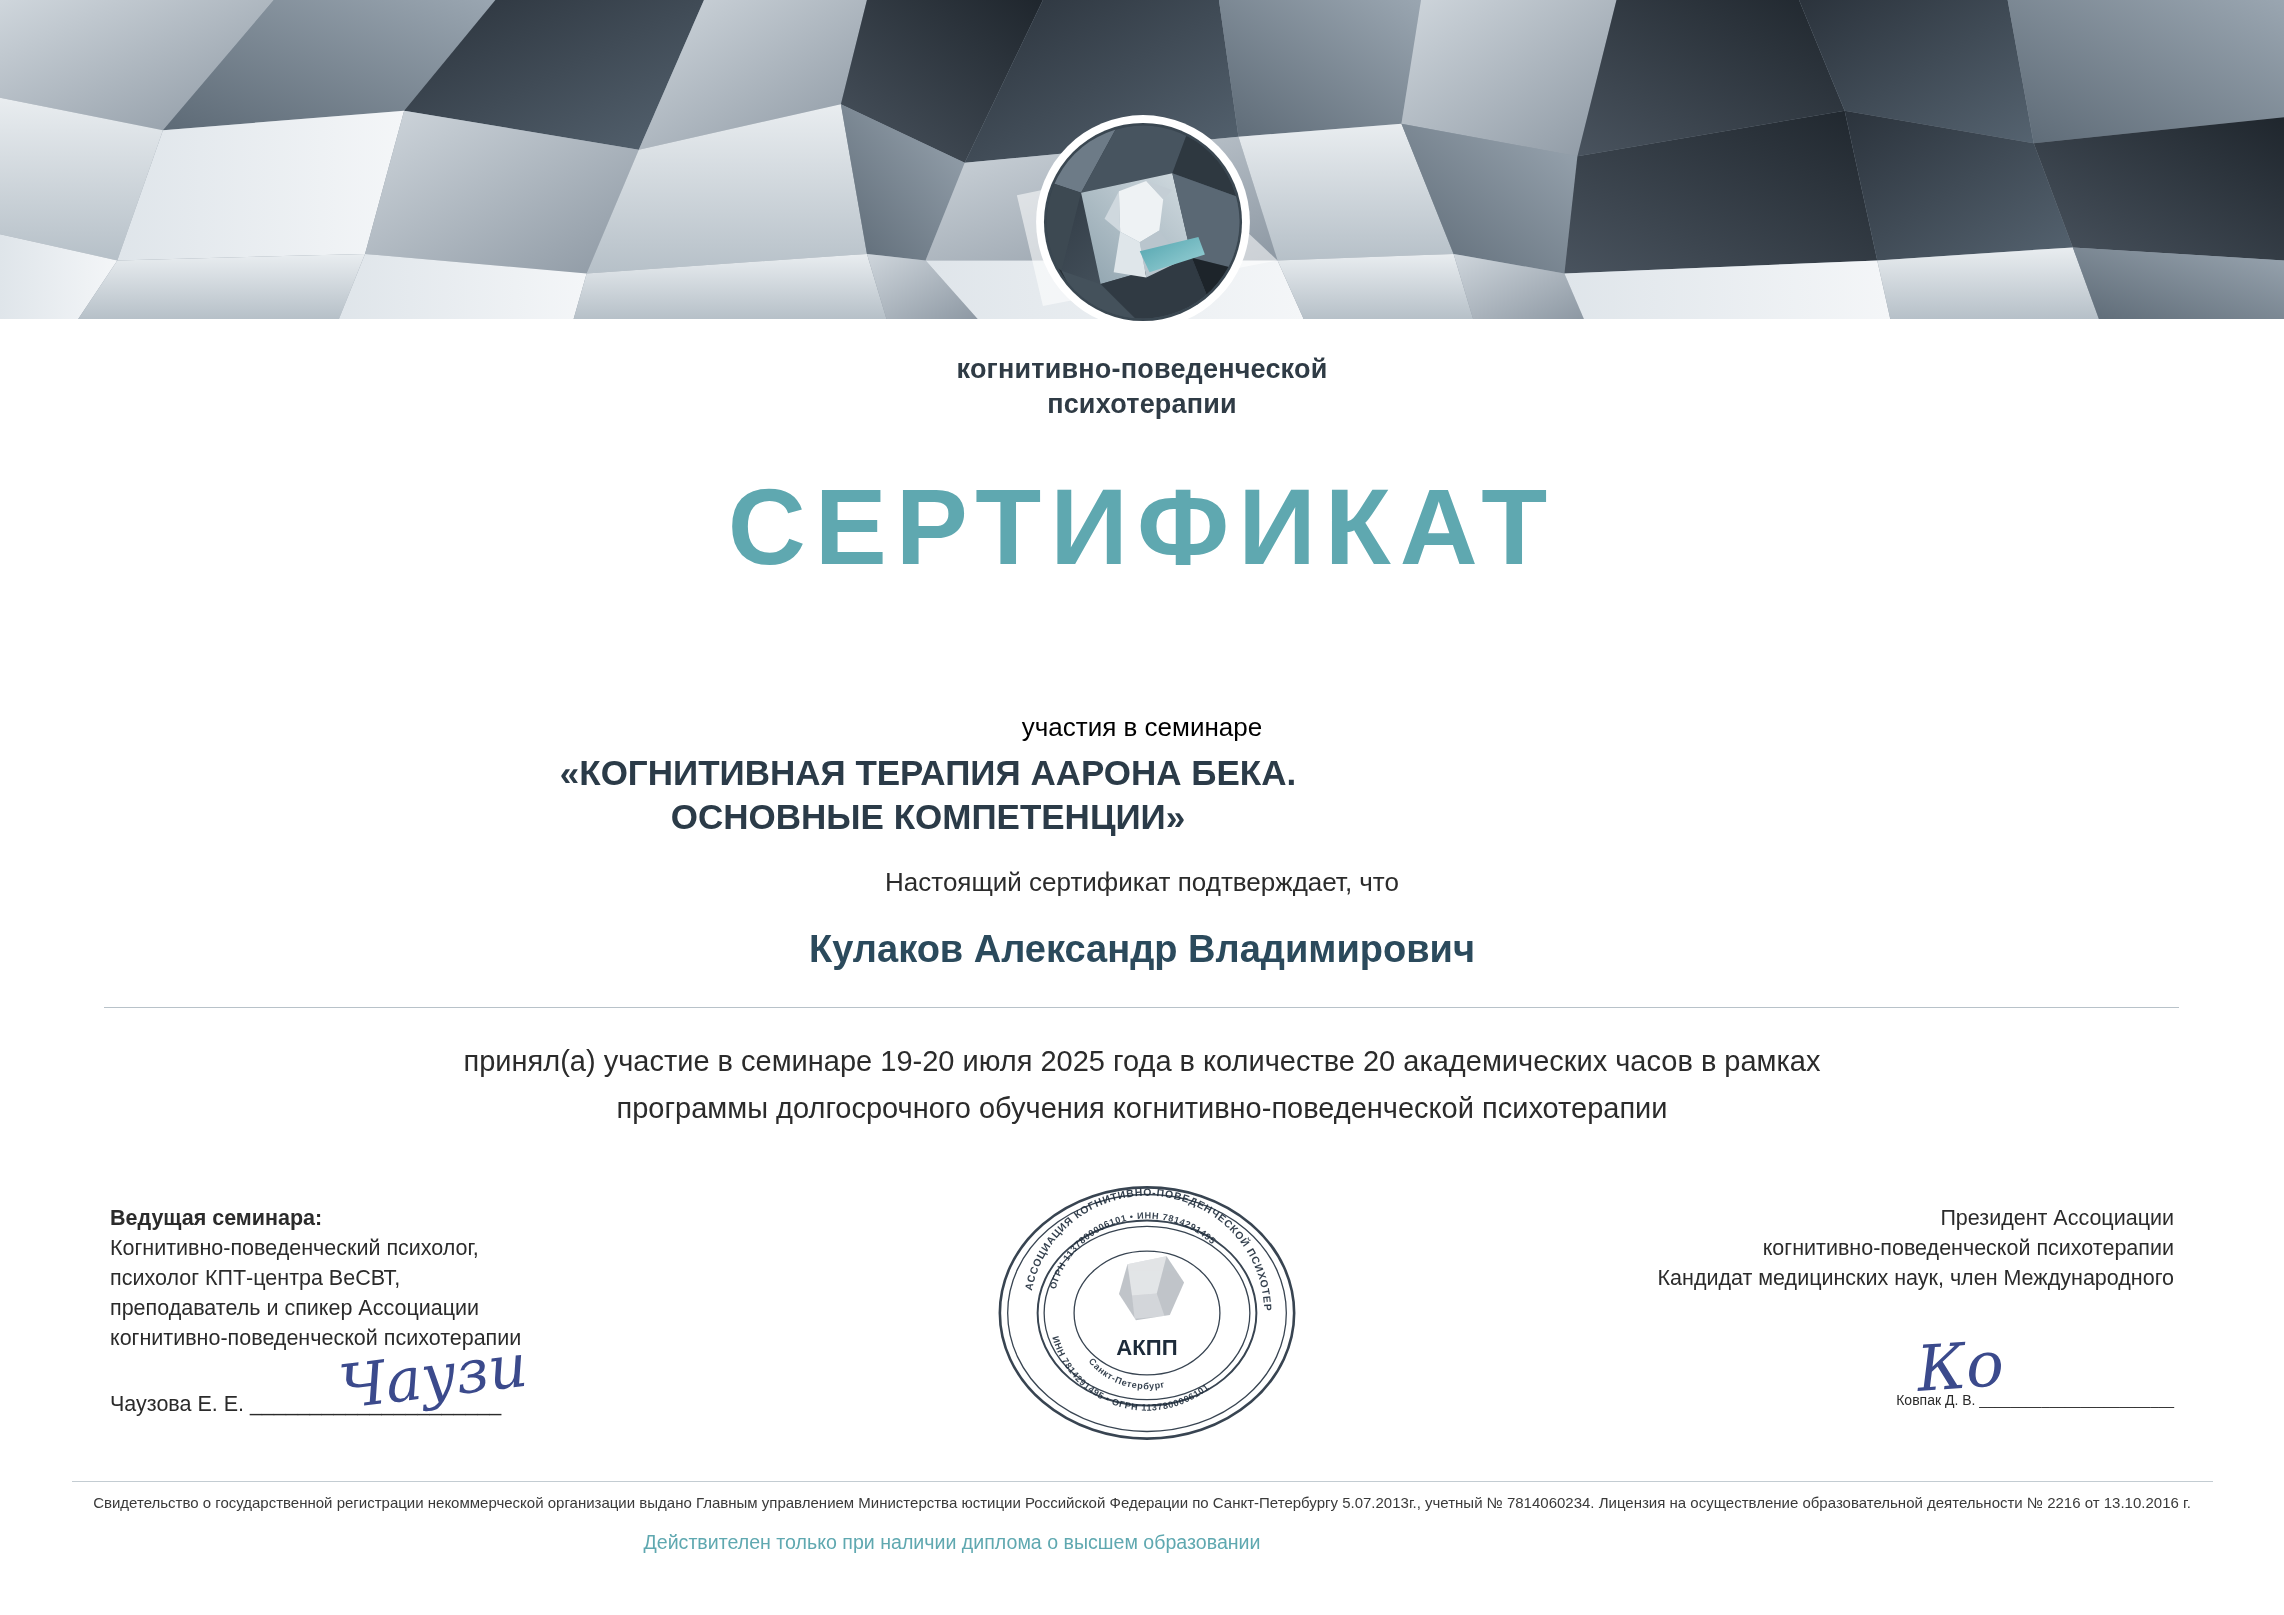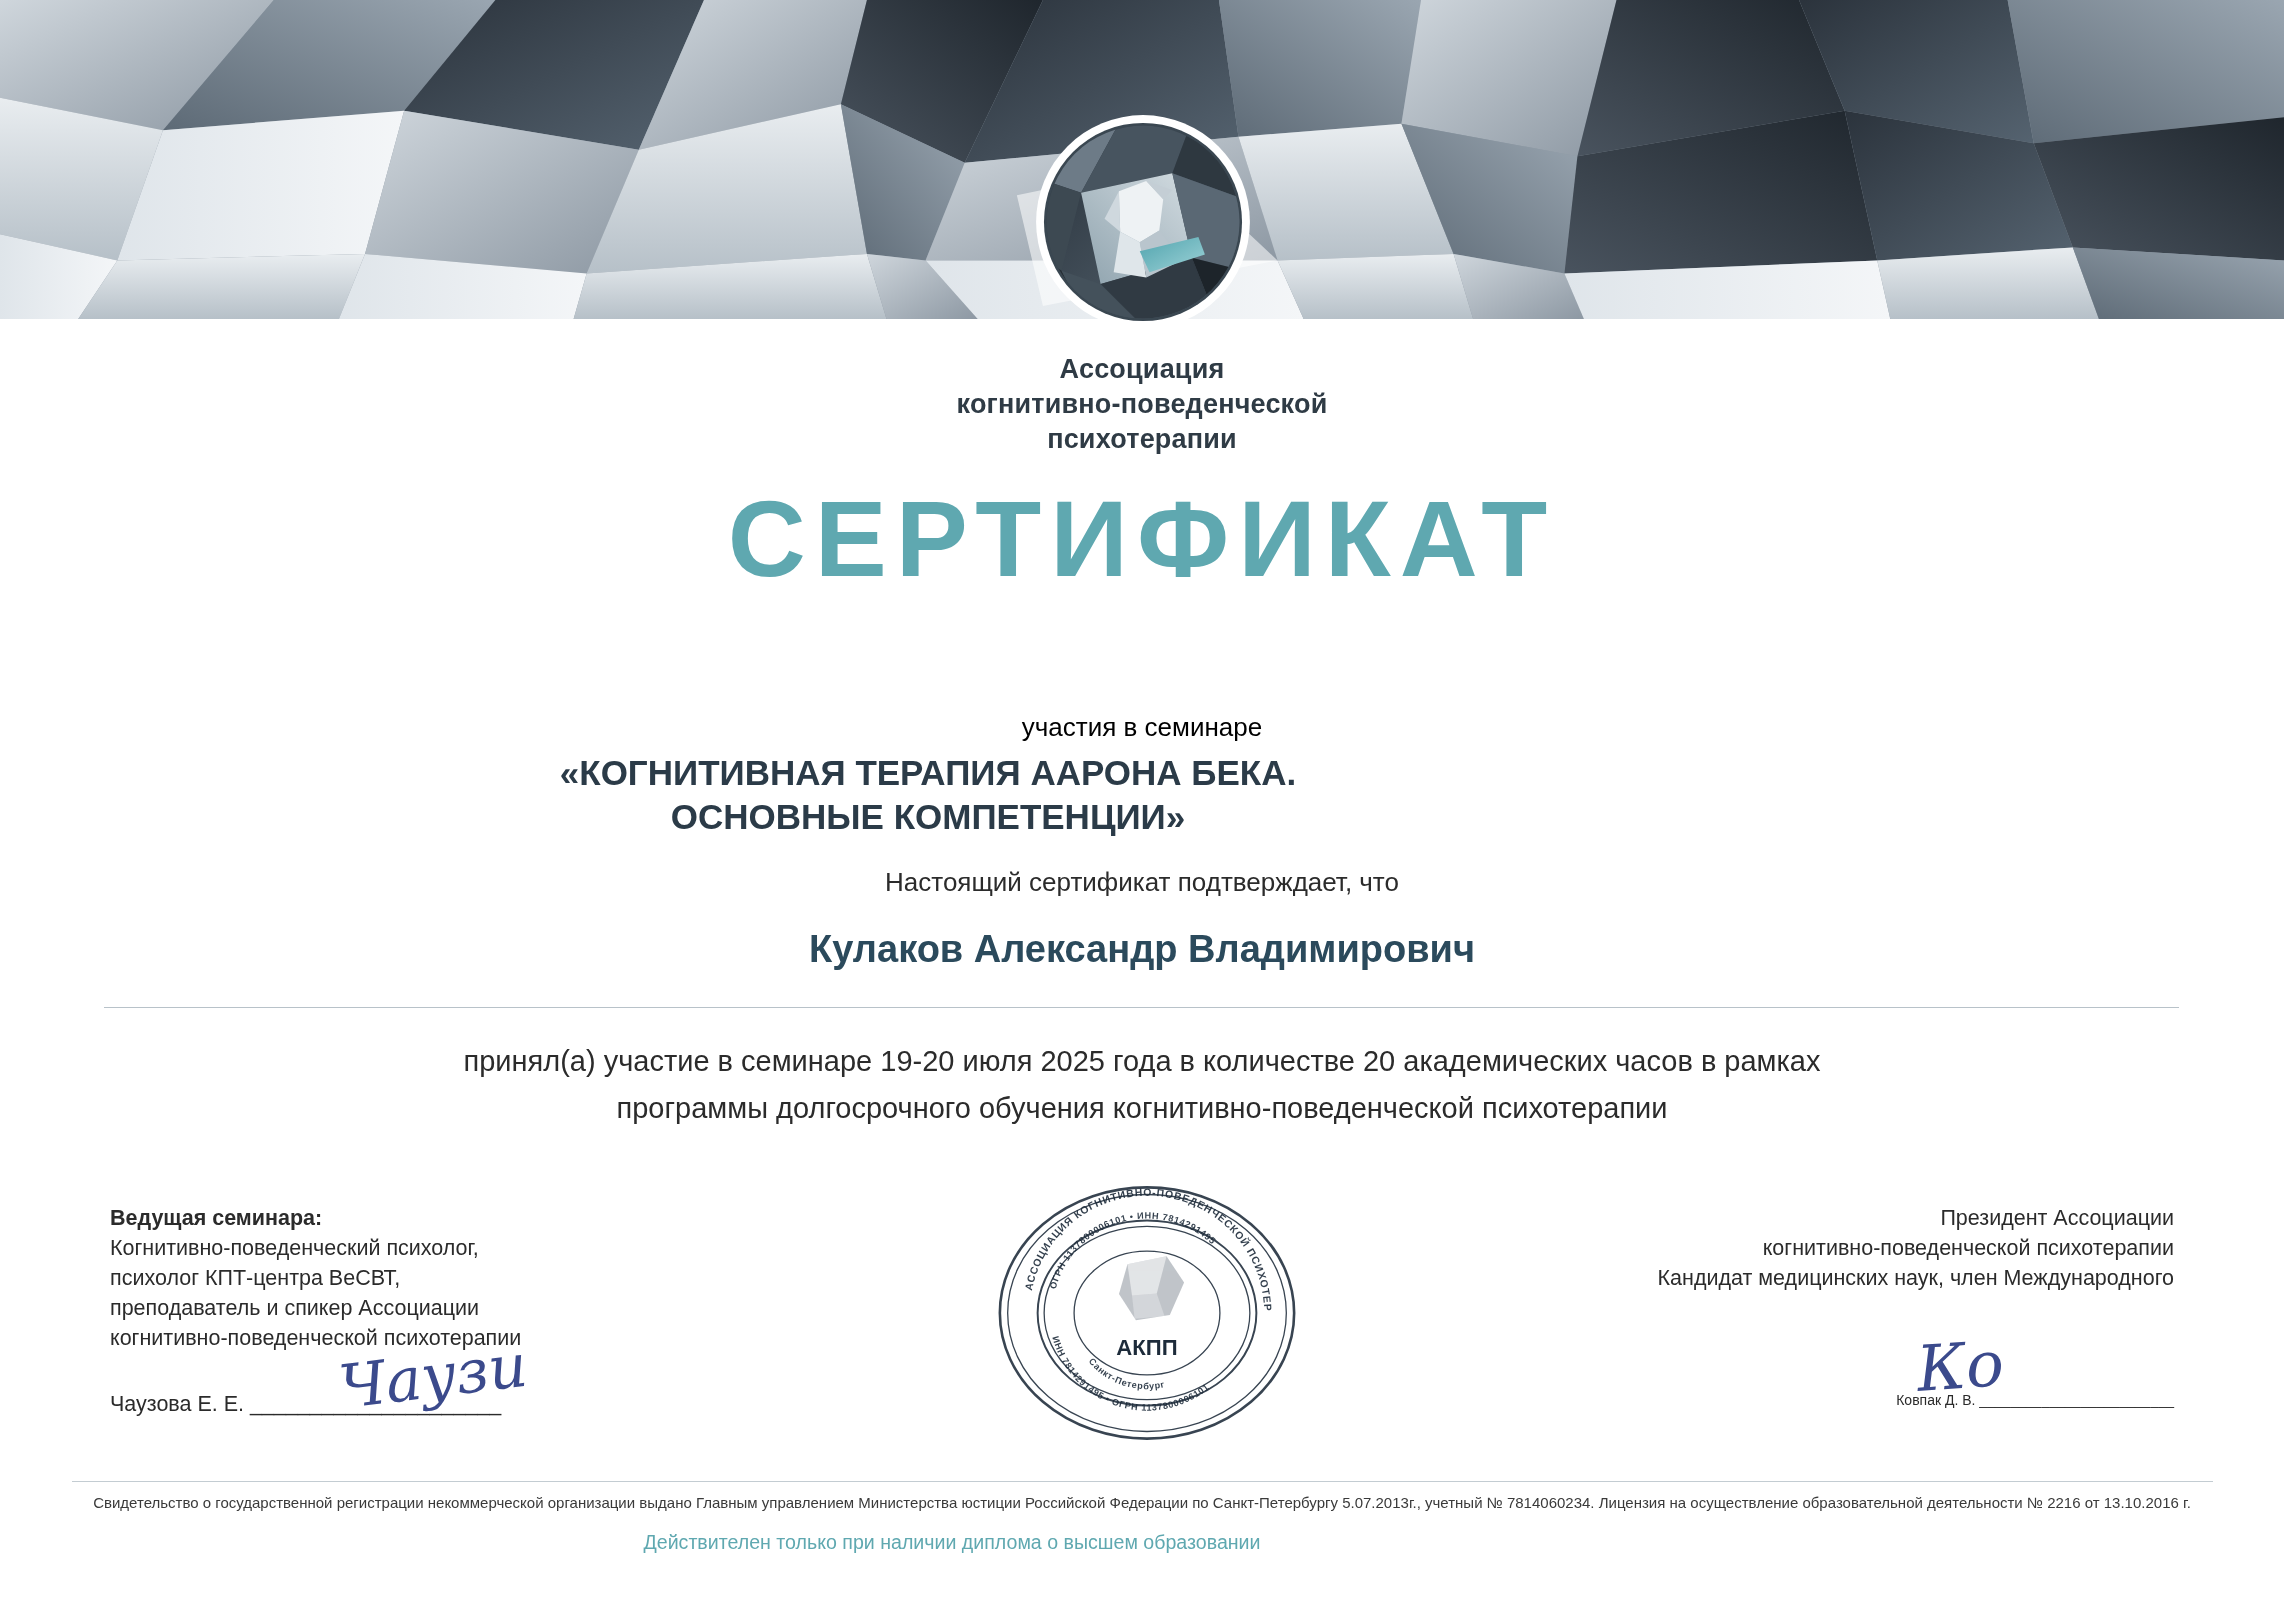--- a/index.html
+++ b/index.html
@@ -48,21 +48,21 @@
     font-size: 27px;
     line-height: 35px;
     font-weight: bold;
     color: #2f3b45;
     letter-spacing: 0.2px;
   }
 
   
   .cert-title {
     position: absolute;
-    left: 0; top: 483px;
+    left: 0; top: 471px;
     width: 2284px;
     text-align: center;
     font-size: 108px;
     line-height: 111px;
     font-weight: bold;
     color: #5fa8b0;
     letter-spacing: 9px;
   }
 
   
@@ -312,21 +312,20 @@
       <polygon points="120,170 150,186 160,240 110,232" fill="#dfe6ea"></polygon>
       <polygon points="160,92 186,120 200,106" fill="#c4ced5"></polygon>
       <polygon points="150,186 180,168 214,214 160,240" fill="#b9c5cd"></polygon>
       <polygon points="150,200 240,178 250,205 165,232" fill="url(#e3)"></polygon>
       <polygon points="118,108 120,170 96,150" fill="#cfd8de"></polygon>
     </g>
   </svg>
 </div>
 
 <div class="org-name">
-  <div>Ассоциация</div>
   <div>когнитивно-поведенческой</div>
   <div>психотерапии</div>
 </div>
 
 <div class="cert-title">СЕРТИФИКАТ</div>
 
 <div class="sub-small">участия в семинаре</div>
 
 <div class="seminar-name">
   <div>«КОГНИТИВНАЯ ТЕРАПИЯ ААРОНА БЕКА.</div>

